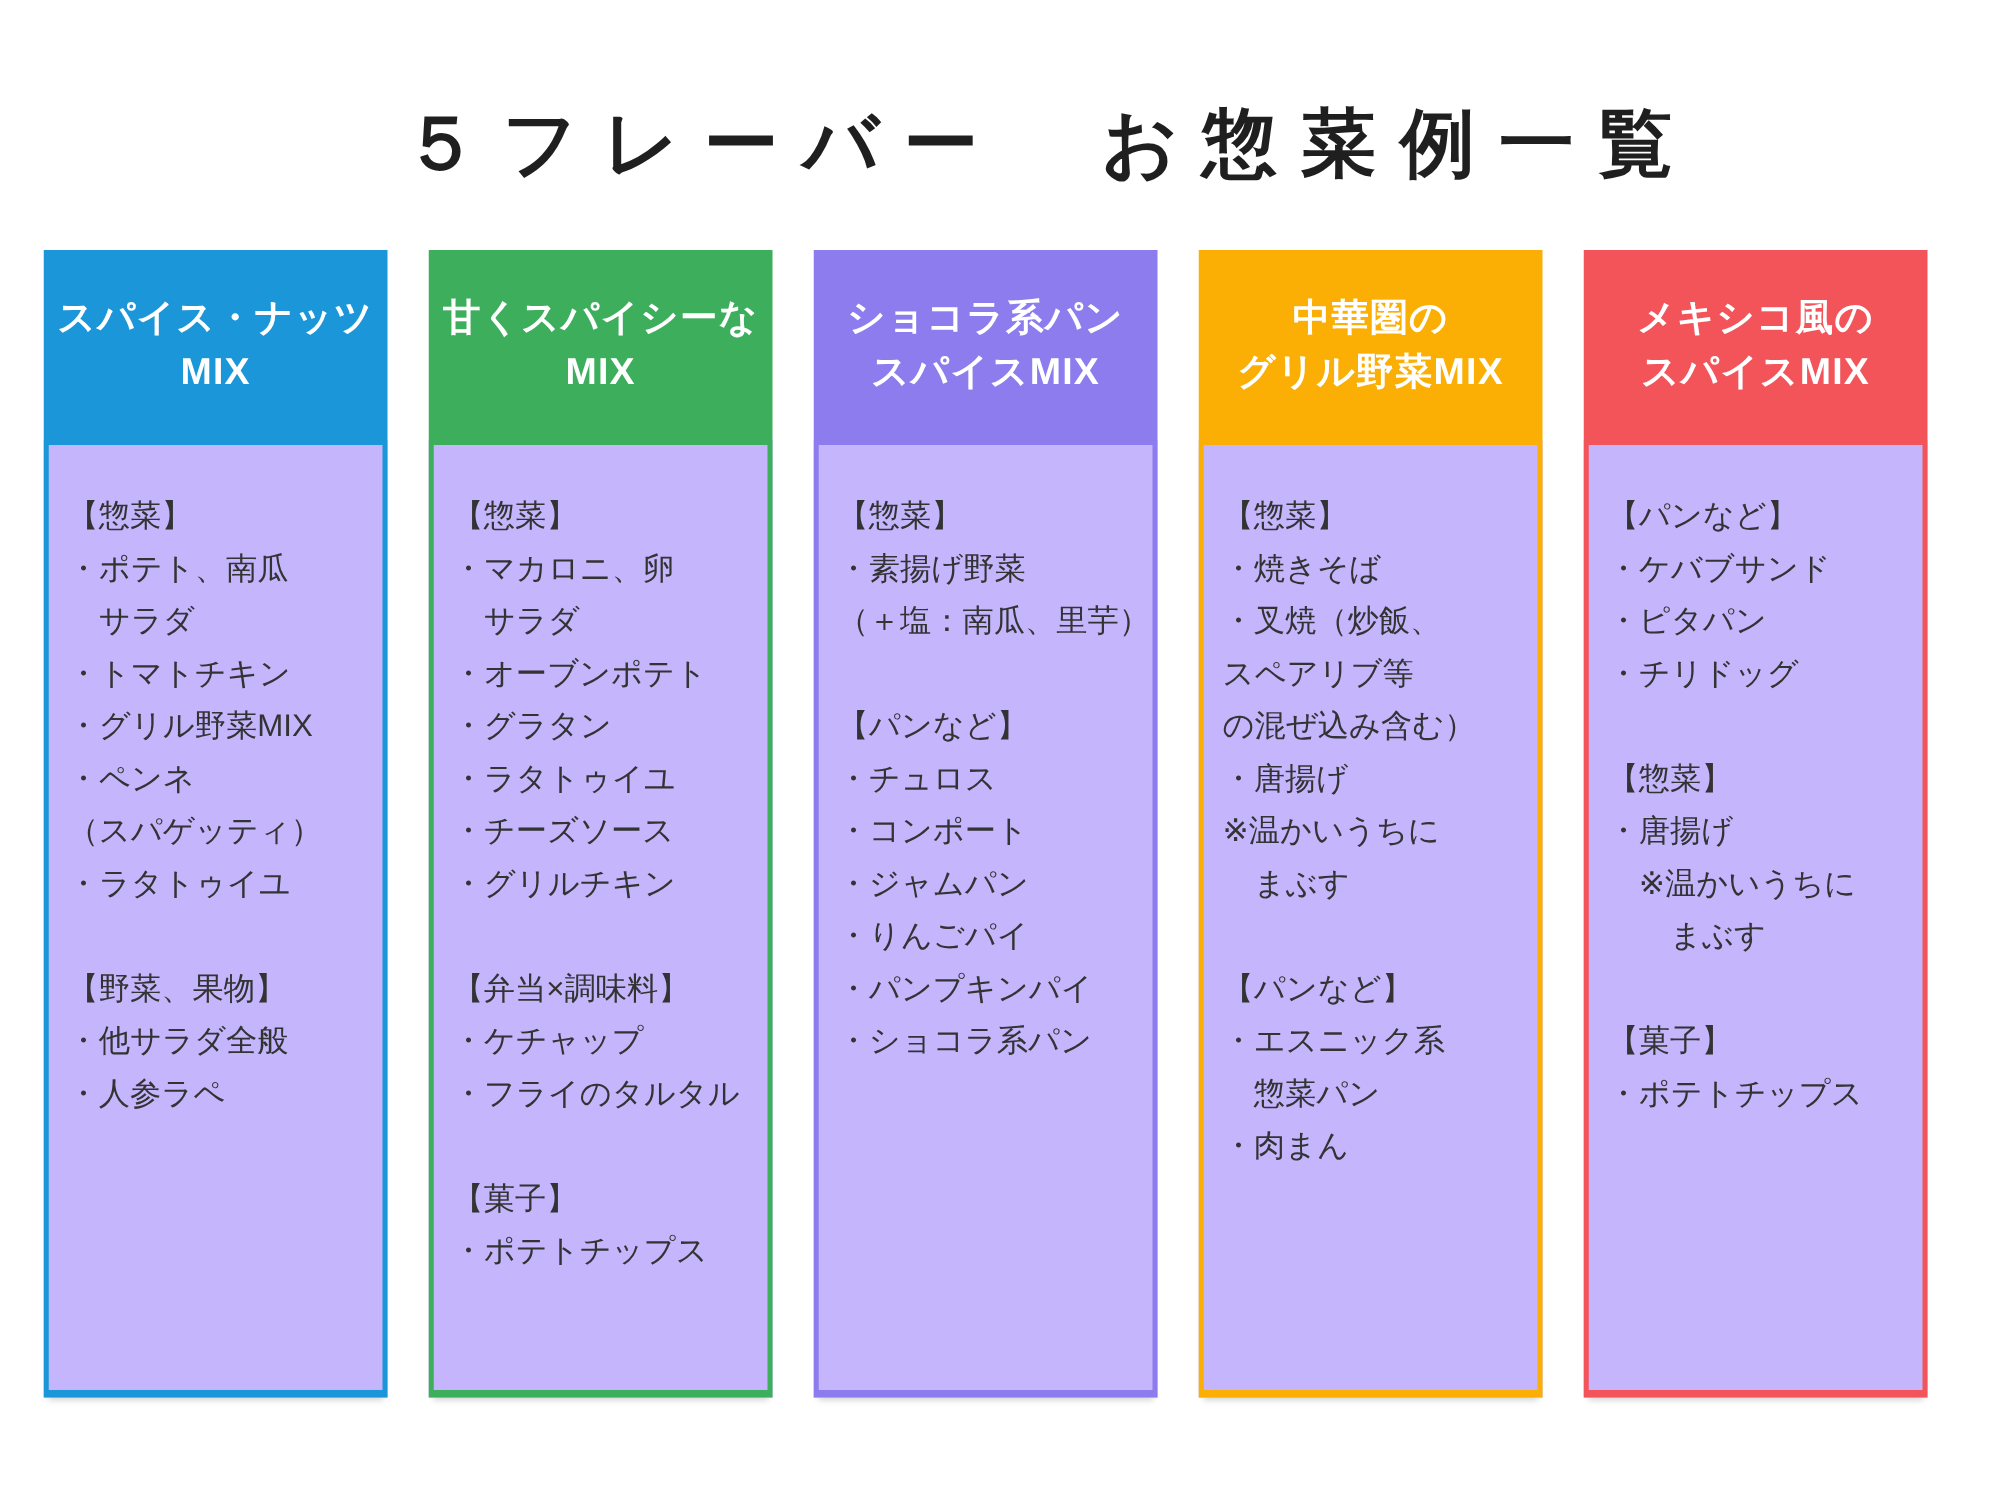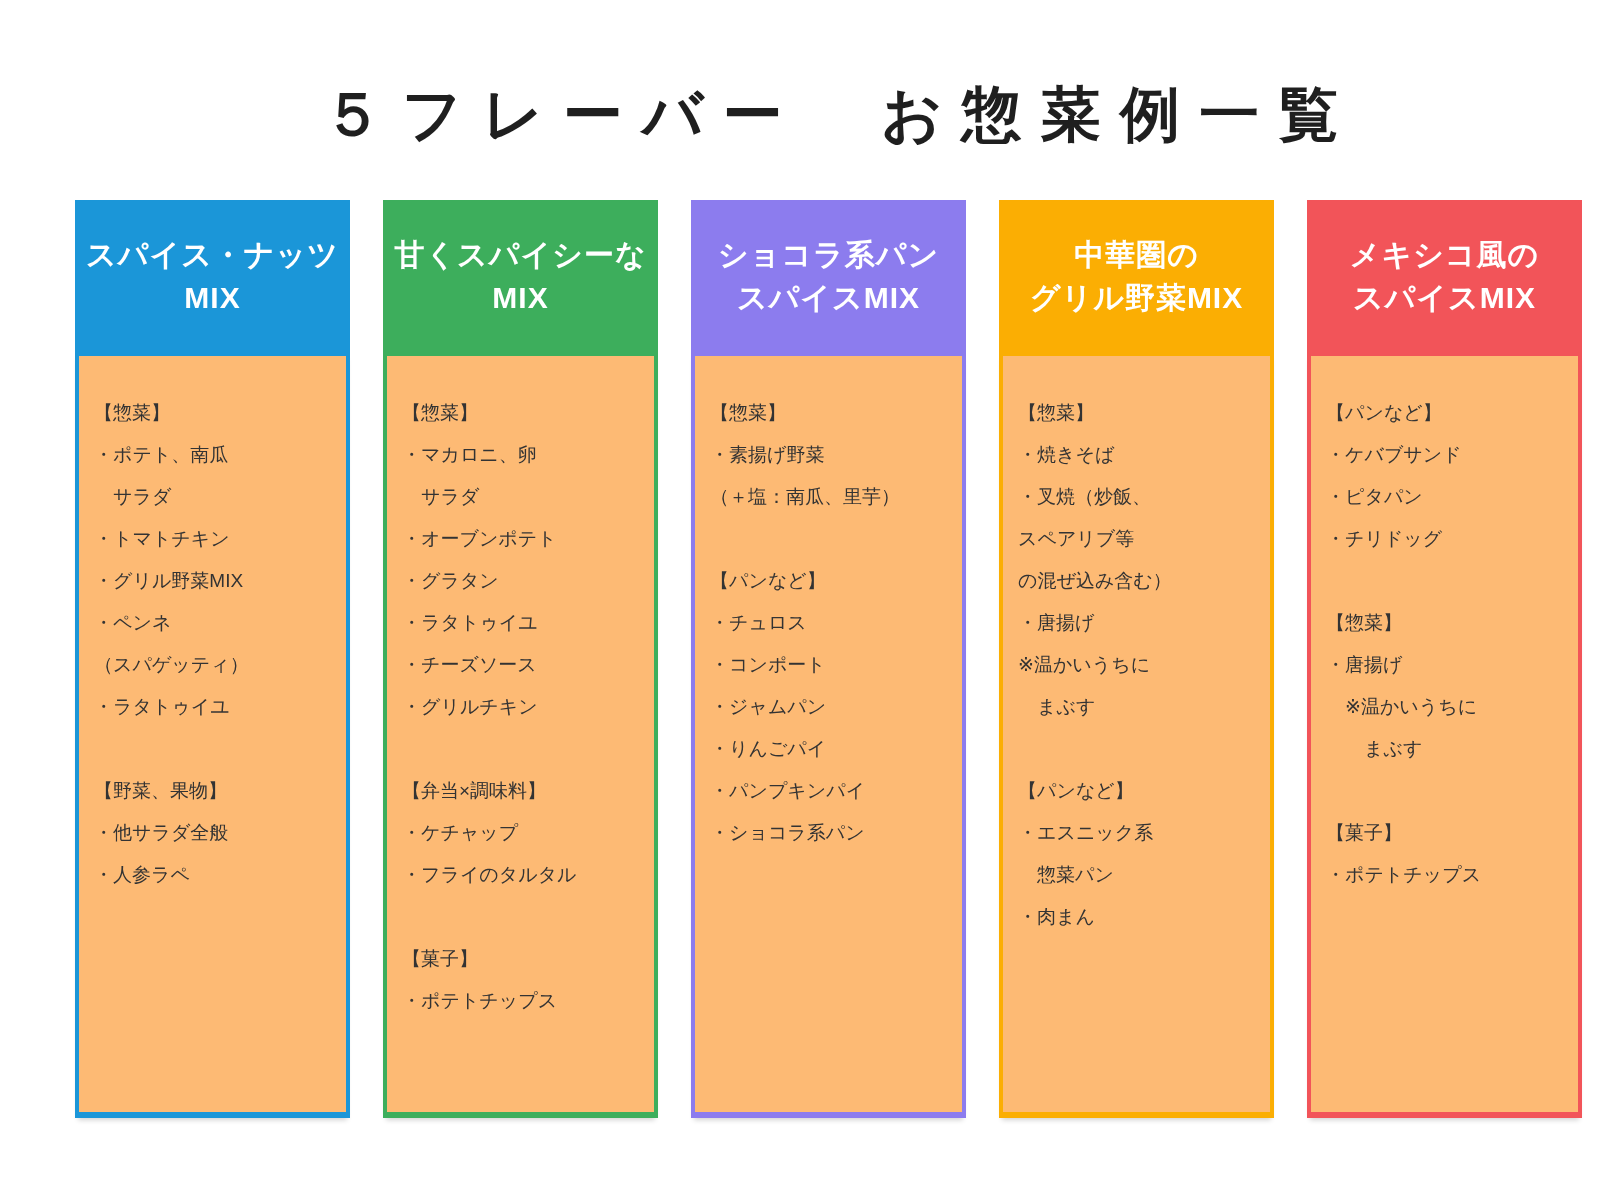--- a/index.html
+++ b/index.html
@@ -23,21 +23,20 @@
     color: var(--title-text, #1f1f1f);
     line-height: 1.1;
     white-space: pre;
     margin-left: 40px;
   }
   .columns {
     position: absolute;
     top: 200px; left: 35px;
     display: flex;
     gap: 33px;
-    margin-left: 40px;
   }
   .column { width: 275px; display: flex; flex-direction: column; }
   .col-header {
     background: var(--c);
     height: 152px;
     display: flex;
     align-items: center;
     justify-content: center;
   }
   .col-header-text {
@@ -46,24 +45,24 @@
     color: var(--header-text, #ffffff);
     font-size: 30px;
     font-weight: bold;
     letter-spacing: 1px;
     line-height: 1.45;
     white-space: pre;
   }
   .col-body {
     border: 4px solid var(--c);
     border-bottom-width: 6px;
-    background: #fdba74;
+    background: #c4b5fd;
     height: 766px;
     padding: 36px 4px 0 15px;
-    font-size: 19px;
+    font-size: 25px;
     line-height: 42px;
     color: var(--body-text, #333333);
     white-space: pre;
     overflow: visible;
     box-shadow: 0 5px 5px -3px rgba(0,0,0,0.18);
   }
 </style>
 </head>
 <body>
 

